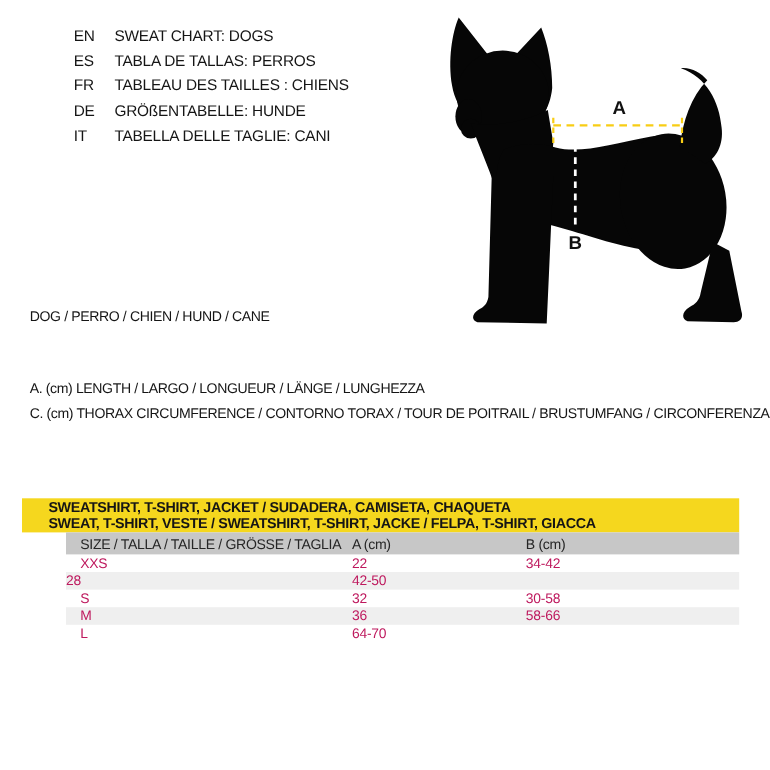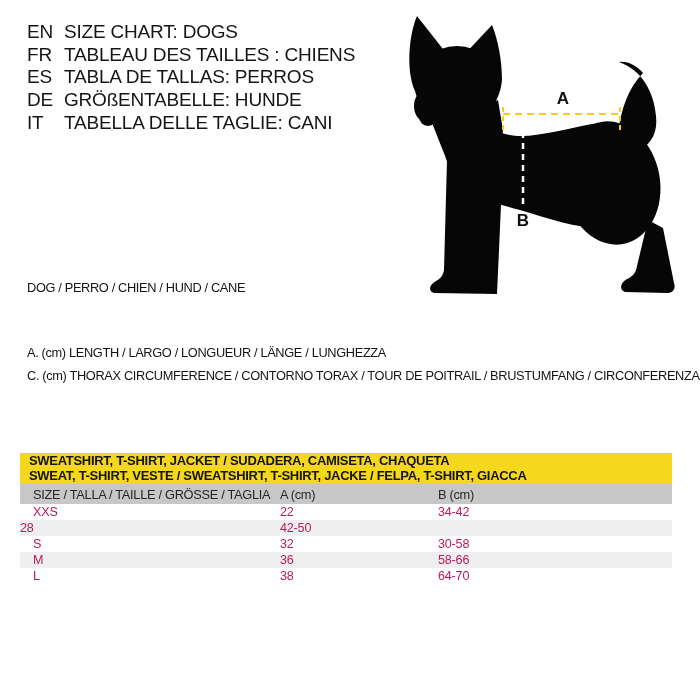--- a/index.html
+++ b/index.html
@@ -4,58 +4,58 @@
 <style>
   html,body { margin:0; padding:0; background:#ffffff; }
   .canvas {
     position:relative; width:700px; height:700px; background:#ffffff;
     font-family:"Liberation Sans","DejaVu Sans",sans-serif;
     color:#151515; overflow:hidden;
   }
   
   .lang-list { position:absolute; left:27px; top:21px; }
   .lang-row { display:grid; grid-template-columns:37px auto; height:22.6px; align-items:center;
-              font-size:19px; letter-spacing:-0.2px; white-space:nowrap; }
+              font-size:14px; letter-spacing:-0.2px; white-space:nowrap;margin-left:40px; }
   
   .dog-figure { position:absolute; left:385px; top:0; width:315px; height:300px; }
   
   .cap { position:absolute; left:27px; white-space:nowrap; font-size:12.8px; letter-spacing:-0.35px; }
   .cap-dog   { top:280px; }
   .cap-a     { top:345px; }
   .cap-c     { top:368px; }
   .cap-brand { top:404px; }
   
   .size-table { position:absolute; left:20px; top:453px; width:652px; }
-  .tbl-title { background:var(--yellow,#F5D71E); padding:1px 0 1px 9px; }
+  .tbl-title { background:var(--yellow,#F5D71E); padding:1px 0 1px 24px; }
   .tbl-title div { font-size:13px; font-weight:bold; line-height:14.5px; letter-spacing:-0.3px; white-space:nowrap; }
-  .tbl-grid-row { display:grid; grid-template-columns:260px 158px 68px 1fr; align-items:center; }
+  .tbl-grid-row { display:grid; grid-template-columns:260px 158px 68px 1fr; align-items:center;margin-left:40px; }
   .tbl-head { background:var(--gray_header,#C7C7C7); height:20px; font-size:12.8px; color:#262626; letter-spacing:-0.3px; }
   .tbl-row  { height:16px; font-size:12.6px; color:#be185d; letter-spacing:-0.2px; }
   .tbl-row.striped { background:var(--stripe,#EFEFEF); }
   .c1 { padding-left:13px; white-space:nowrap; }
   .c2, .c3 { text-align:left; white-space:nowrap; }
   svg text { font-family:"Liberation Sans","DejaVu Sans",sans-serif; }
 </style>
 </head>
 <body>
 
 <div class="canvas">
 
   <div class="lang-list">
     <div class="lang-row">
       <span>EN</span>
-      <span>SIZE CHART: DOGS</span>
+      <span>SWEAT CHART: DOGS</span>
+    </div>
+    <div class="lang-row">
+      <span>ES</span>
+      <span>TABLA DE TALLAS: PERROS</span>
     </div>
     <div class="lang-row">
       <span>FR</span>
       <span>TABLEAU DES TAILLES : CHIENS</span>
-    </div>
-    <div class="lang-row">
-      <span>ES</span>
-      <span>TABLA DE TALLAS: PERROS</span>
     </div>
     <div class="lang-row">
       <span>DE</span>
       <span>GRÖßENTABELLE: HUNDE</span>
     </div>
     <div class="lang-row">
       <span>IT</span>
       <span>TABELLA DELLE TAGLIE: CANI</span>
     </div>
   </div>
@@ -129,19 +129,18 @@
       <div></div>
     </div>
     <div class="tbl-grid-row tbl-row striped">
       <div class="c1">M</div>
       <div class="c2">36</div>
       <div class="c3">58-66</div>
       <div></div>
     </div>
     <div class="tbl-grid-row tbl-row">
       <div class="c1">L</div>
-      <div class="c2">38</div>
       <div class="c3">64-70</div>
       <div></div>
     </div>
   </div>
 
 </div>
 
 </body></html>

